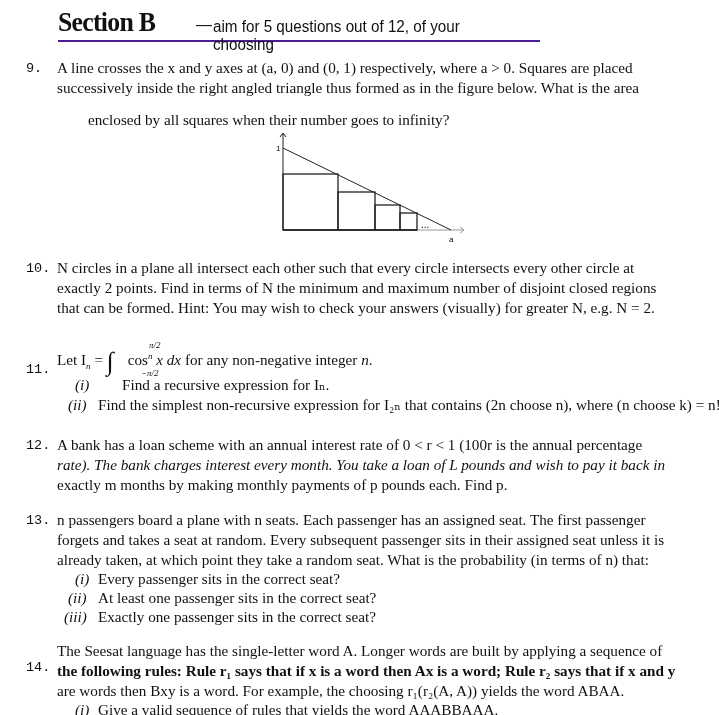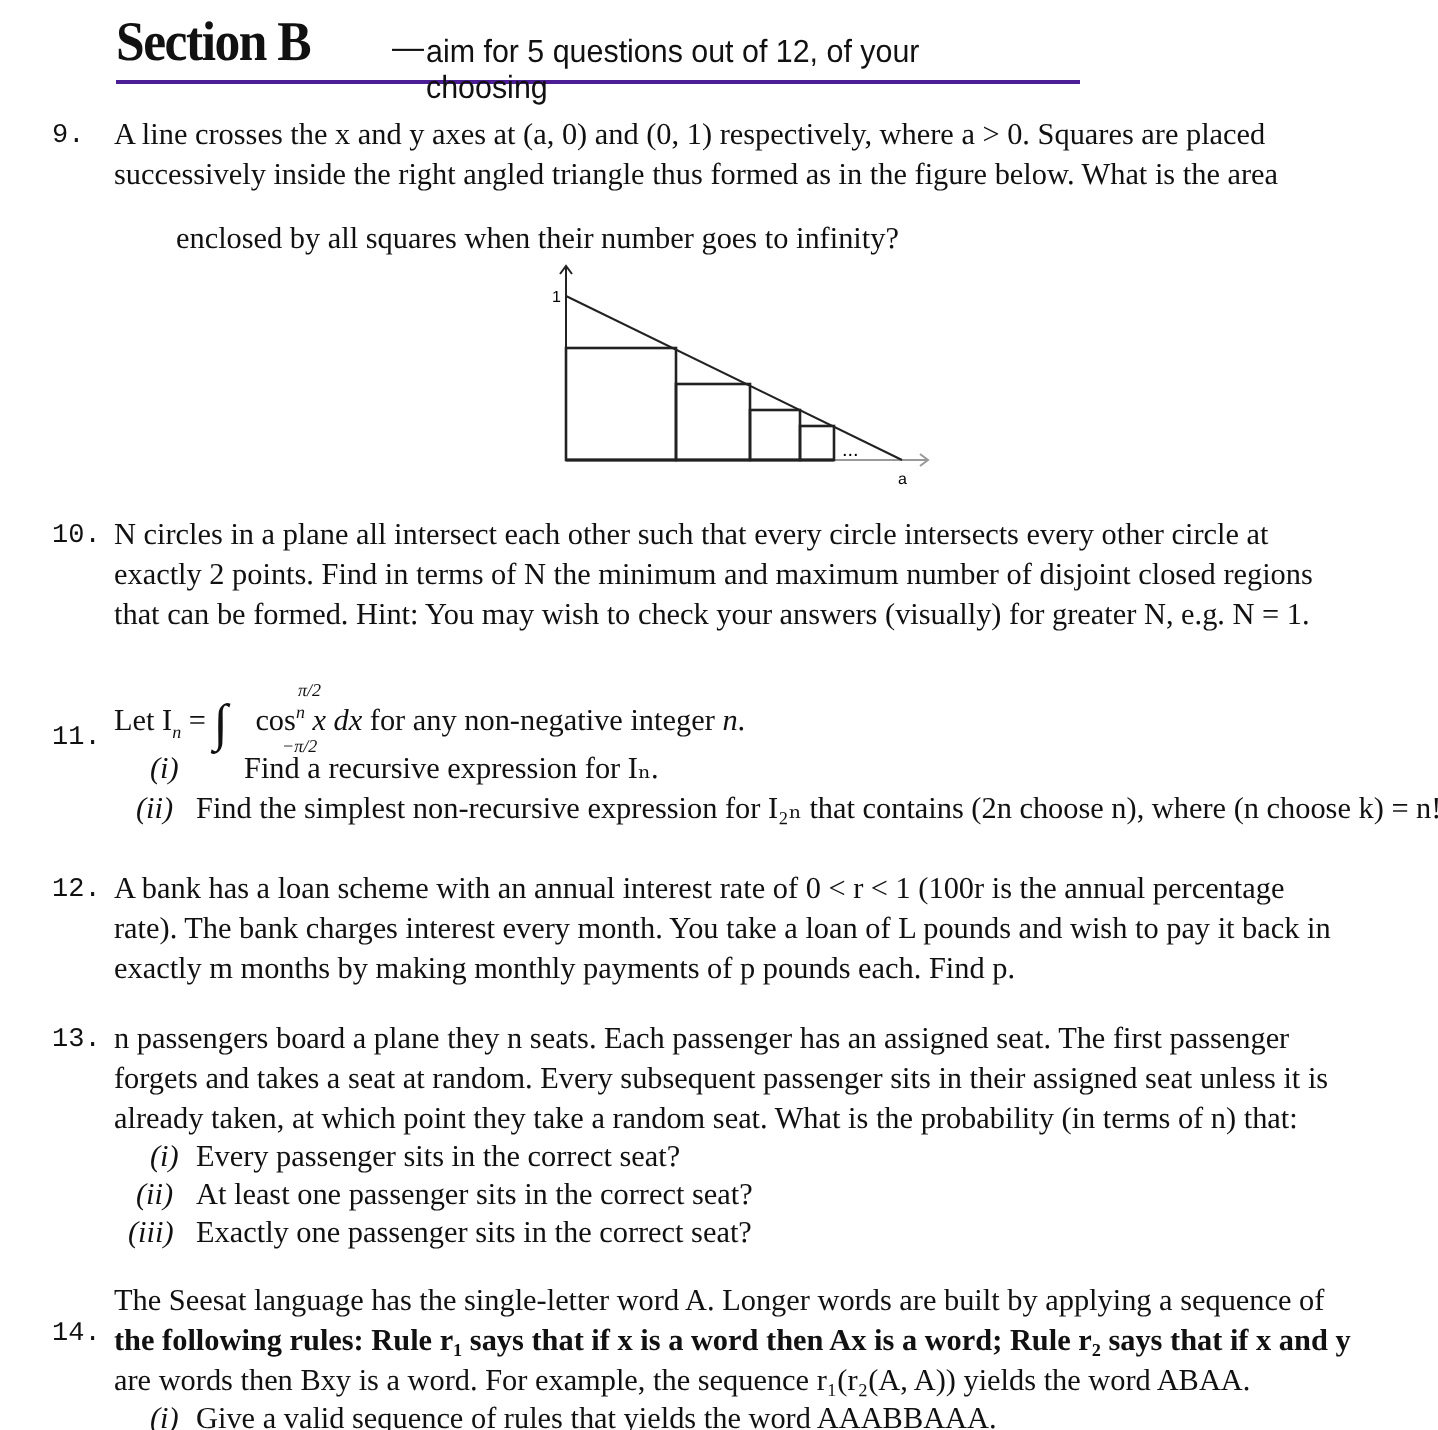--- a/index.html
+++ b/index.html
@@ -49,21 +49,21 @@
   <line x1="33" y1="100" x2="167" y2="100" stroke="#222" stroke-width="1.6"></line>
   <text x="171" y="98" font-size="10" font-family="Liberation Sans, sans-serif">...</text>
   <text x="26" y="21" font-size="8" font-family="Liberation Sans, sans-serif">1</text>
   <text x="199" y="112" font-size="8" font-family="Liberation Sans, sans-serif">a</text>
 </svg>
 
 <div class="q" style="top:258px;">
   <span class="qnum" style="top:1px;">10.</span>
   <span class="qline" style="top:0px;">N circles in a plane all intersect each other such that every circle intersects every other circle at</span>
   <span class="qline" style="top:20px;">exactly 2 points. Find in terms of N the minimum and maximum number of disjoint closed regions</span>
-  <span class="qline" style="top:40px;">that can be formed. Hint: You may wish to check your answers (visually) for greater N, e.g. N = 1.</span>
+  <span class="qline" style="top:40px;">that can be formed. Hint: You may wish to check your answers (visually) for greater N, e.g. N = 2.</span>
 </div>
 
 <div class="q" style="top:336px;">
   <span class="qnum" style="top:24px;">11.</span>
   <span class="qline" style="top:11px;">
     <span>Let I</span><sub class="i">n</sub> =
     <span style="font-size:26px;position:relative;top:5px;">∫</span>
     <span style="position:absolute;left:92px;top:-11px;font-size:9px;" class="i">π/2</span>
     <span style="position:absolute;left:84px;top:17px;font-size:9px;text-align:center;" class="i">−π/2</span>
     <span style="margin-left:10px;">cos</span><sup class="i">n</sup>
@@ -71,37 +71,37 @@
   </span>
   <span class="sub i" style="left:75px;top:39px;">(i)</span>
   <span class="sub" style="left:98px;top:39px;margin-left:24px;">Find a recursive expression for Iₙ.</span>
   <span class="sub i" style="left:68px;top:59px;">(ii)</span>
   <span class="sub" style="left:98px;top:59px;">Find the simplest non-recursive expression for I₂ₙ that contains (2n choose n), where (n choose k) = n!/(k!(n−k)!).</span>
 </div>
 
 <div class="q" style="top:435px;">
   <span class="qnum" style="top:1px;">12.</span>
   <span class="qline" style="top:0px;">A bank has a loan scheme with an annual interest rate of 0 &lt; r &lt; 1 (100r is the annual percentage</span>
-  <span class="qline" style="top:20px;">rate). The bank charges interest every month. You take a loan of L pounds and wish to pay it back in</span>
+  <span class="qline" style="top:20px;font-style:italic;">rate). The bank charges interest every month. You take a loan of L pounds and wish to pay it back in</span>
   <span class="qline" style="top:40px;">exactly m months by making monthly payments of p pounds each. Find p.</span>
 </div>
 
 <div class="q" style="top:510px;">
   <span class="qnum" style="top:1px;">13.</span>
-  <span class="qline" style="top:0px;">n passengers board a plane they n seats. Each passenger has an assigned seat. The first passenger</span>
+  <span class="qline" style="top:0px;">n passengers board a plane with n seats. Each passenger has an assigned seat. The first passenger</span>
   <span class="qline" style="top:20px;">forgets and takes a seat at random. Every subsequent passenger sits in their assigned seat unless it is</span>
   <span class="qline" style="top:40px;">already taken, at which point they take a random seat. What is the probability (in terms of n) that:</span>
   <span class="sub i" style="left:75px;top:59px;">(i)</span>
   <span class="sub" style="left:98px;top:59px;">Every passenger sits in the correct seat?</span>
   <span class="sub i" style="left:68px;top:78px;">(ii)</span>
   <span class="sub" style="left:98px;top:78px;">At least one passenger sits in the correct seat?</span>
   <span class="sub i" style="left:64px;top:97px;">(iii)</span>
   <span class="sub" style="left:98px;top:97px;">Exactly one passenger sits in the correct seat?</span>
 </div>
 
 <div class="q" style="top:641px;">
   <span class="qnum" style="top:17px;">14.</span>
   <span class="qline" style="top:0px;">The Seesat language has the single-letter word A. Longer words are built by applying a sequence of</span>
   <span class="qline" style="top:20px;font-weight:bold;">the following rules: Rule r₁ says that if x is a word then Ax is a word; Rule r₂ says that if x and y</span>
-  <span class="qline" style="top:40px;">are words then Bxy is a word. For example, the sequence r₁(r₂(A, A)) yields the word ABAA.</span>
+  <span class="qline" style="top:40px;">are words then Bxy is a word. For example, the choosing r₁(r₂(A, A)) yields the word ABAA.</span>
   <span class="sub i" style="left:75px;top:59px;">(i)</span>
   <span class="sub" style="left:98px;top:59px;">Give a valid sequence of rules that yields the word AAABBAAA.</span>
 </div>
 
 </body></html>

